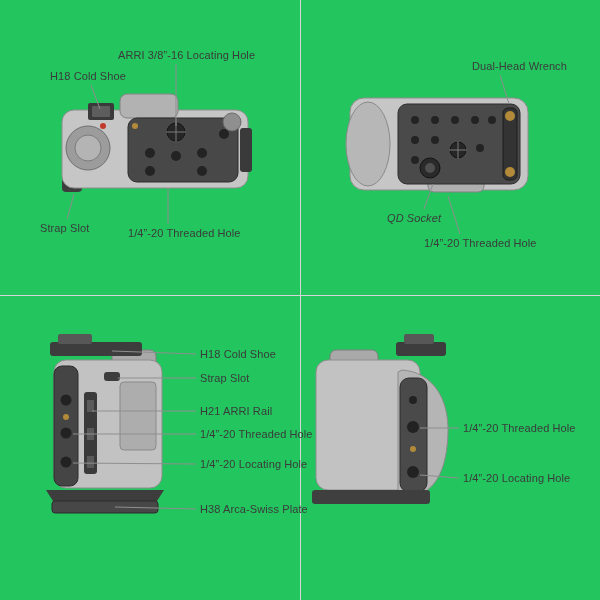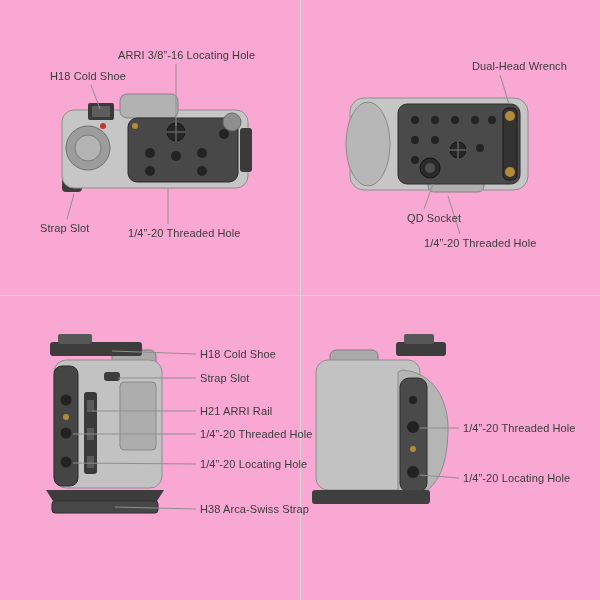--- a/index.html
+++ b/index.html
@@ -5,21 +5,21 @@
   * { margin: 0; padding: 0; box-sizing: border-box; }
   html, body { width: 600px; height: 600px; }
   body {
     background: #ffffff;
     font-family: "Liberation Sans", sans-serif;
   }
   .stage {
     position: relative;
     width: 600px;
     height: 600px;
-    background: #f9a8d4;
+    background: #22c55e;
     overflow: hidden;
   }
   .stage svg.canvas {
     position: absolute;
     left: 0; top: 0;
   }
   .label {
     position: absolute;
     font-size: 11px;
     line-height: 14px;
@@ -144,26 +144,26 @@
       <line x1="459" y1="478" x2="420" y2="475"></line>
     </g>
   </svg>
 
   <div class="label" style="left:118px; top:48px;">ARRI 3/8”-16 Locating Hole</div>
   <div class="label" style="left:50px;  top:69px;">H18 Cold Shoe</div>
   <div class="label" style="left:40px;  top:221px;">Strap Slot</div>
   <div class="label" style="left:128px; top:226px;">1/4”-20 Threaded Hole</div>
 
   <div class="label" style="left:444px; top:59px;margin-left:28px;">Dual-Head Wrench</div>
-  <div class="label" style="left:407px; top:211px;">QD Socket</div>
+  <div class="label" style="left:387px; top:211px;font-style:italic;">QD Socket</div>
   <div class="label" style="left:424px; top:236px;">1/4”-20 Threaded Hole</div>
 
   <div class="label" style="left:200px; top:347px;">H18 Cold Shoe</div>
   <div class="label" style="left:200px; top:371px;">Strap Slot</div>
   <div class="label" style="left:200px; top:404px;">H21 ARRI Rail</div>
   <div class="label" style="left:200px; top:427px;">1/4”-20 Threaded Hole</div>
   <div class="label" style="left:200px; top:457px;">1/4”-20 Locating Hole</div>
-  <div class="label" style="left:200px; top:502px;">H38 Arca-Swiss Strap</div>
+  <div class="label" style="left:200px; top:502px;">H38 Arca-Swiss Plate</div>
 
   <div class="label" style="left:463px; top:421px;">1/4”-20 Threaded Hole</div>
   <div class="label" style="left:463px; top:471px;">1/4”-20 Locating Hole</div>
 
 </div>
 
 </body></html>

